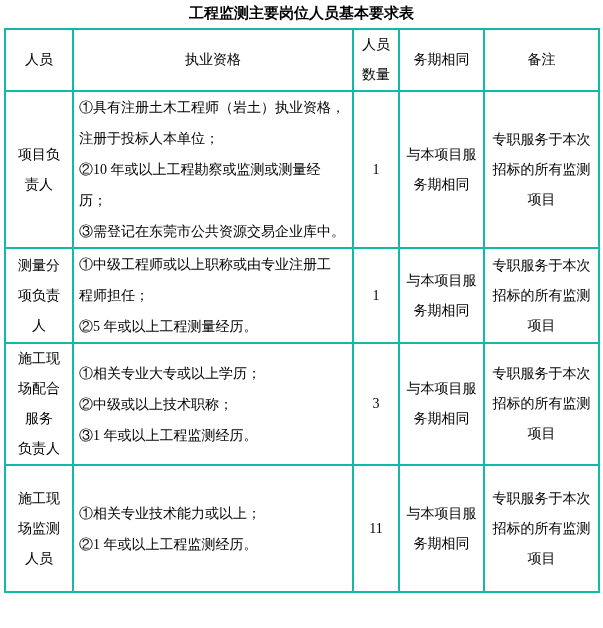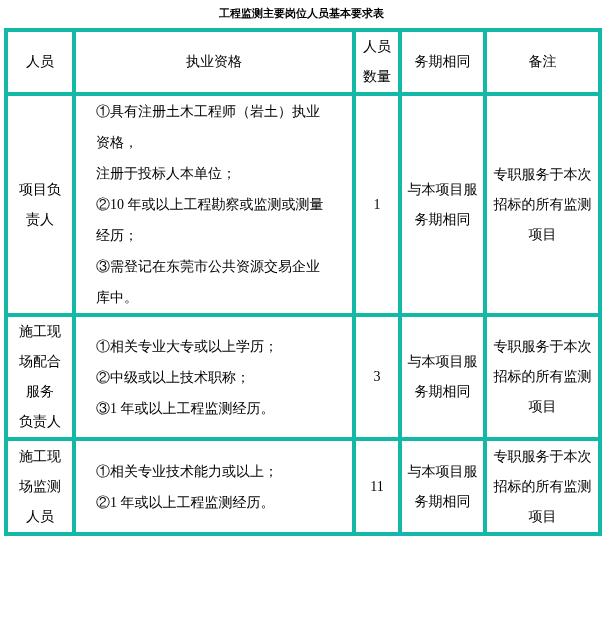--- a/index.html
+++ b/index.html
@@ -13,53 +13,53 @@
   }
   .page {
     width: 603px;
     height: 628px;
     overflow: hidden;
     background: #ffffff;
   }
   .doc-title {
     text-align: center;
     font-weight: bold;
-    font-size: 11px;
+    font-size: 15px;
     line-height: 20px;
     padding-top: 3px;
     padding-bottom: 5px;
     white-space: pre-line;
   }
   table.req-table {
     border-collapse: collapse;
     table-layout: fixed;
     margin-left: 4px;
     width: 594px;
     background: #ffffff;
   }
   .req-table th, .req-table td {
-    border: 4px solid #14b8a6;
+    border: 2px solid #14b8a6;
     font-weight: normal;
     font-size: 14px;
     line-height: 30px;
     text-align: center;
     vertical-align: middle;
     white-space: pre-line;
     padding: 0;
     overflow: hidden;
   }
   .req-table thead tr { height: 60px; }
   .req-table tbody tr:nth-child(1) { height: 127px; }
   .req-table tbody tr:nth-child(2) { height: 95px; }
   .req-table tbody tr:nth-child(3) { height: 95px; }
   .req-table tbody tr:nth-child(4) { height: 127px; }
   .req-table tbody tr:nth-child(5) { height: 90px; }
   .c-qual {
     text-align: left !important;
-    padding: 0 20px !important;
+    padding: 0 5px !important;
     line-height: 31px !important;
     margin-left: 16px;
   }
   col.col-role { width: 68px; }
   col.col-qual { width: 280px; }
   col.col-count { width: 46px; }
   col.col-service { width: 85px; }
   col.col-note { width: 115px; }
 </style>
 </head>
@@ -95,20 +95,34 @@
 ②10 年或以上工程勘察或监测或测量经历；
 ③需登记在东莞市公共资源交易企业库中。</td>
     <td class="c-count">1</td>
     <td class="c-service">与本项目服
 务期相同</td>
     <td class="c-note">专职服务于本次
 招标的所有监测
 项目</td>
   </tr>
         <tr>
+    <td class="c-role">测量分
+项负责
+人</td>
+    <td class="c-qual">①中级工程师或以上职称或由专业注册工
+程师担任；
+②5 年或以上工程测量经历。</td>
+    <td class="c-count">1</td>
+    <td class="c-service">与本项目服
+务期相同</td>
+    <td class="c-note">专职服务于本次
+招标的所有监测
+项目</td>
+  </tr>
+        <tr>
     <td class="c-role">施工现
 场配合
 服务
 负责人</td>
     <td class="c-qual">①相关专业大专或以上学历；
 ②中级或以上技术职称；
 ③1 年或以上工程监测经历。</td>
     <td class="c-count">3</td>
     <td class="c-service">与本项目服
 务期相同</td>

